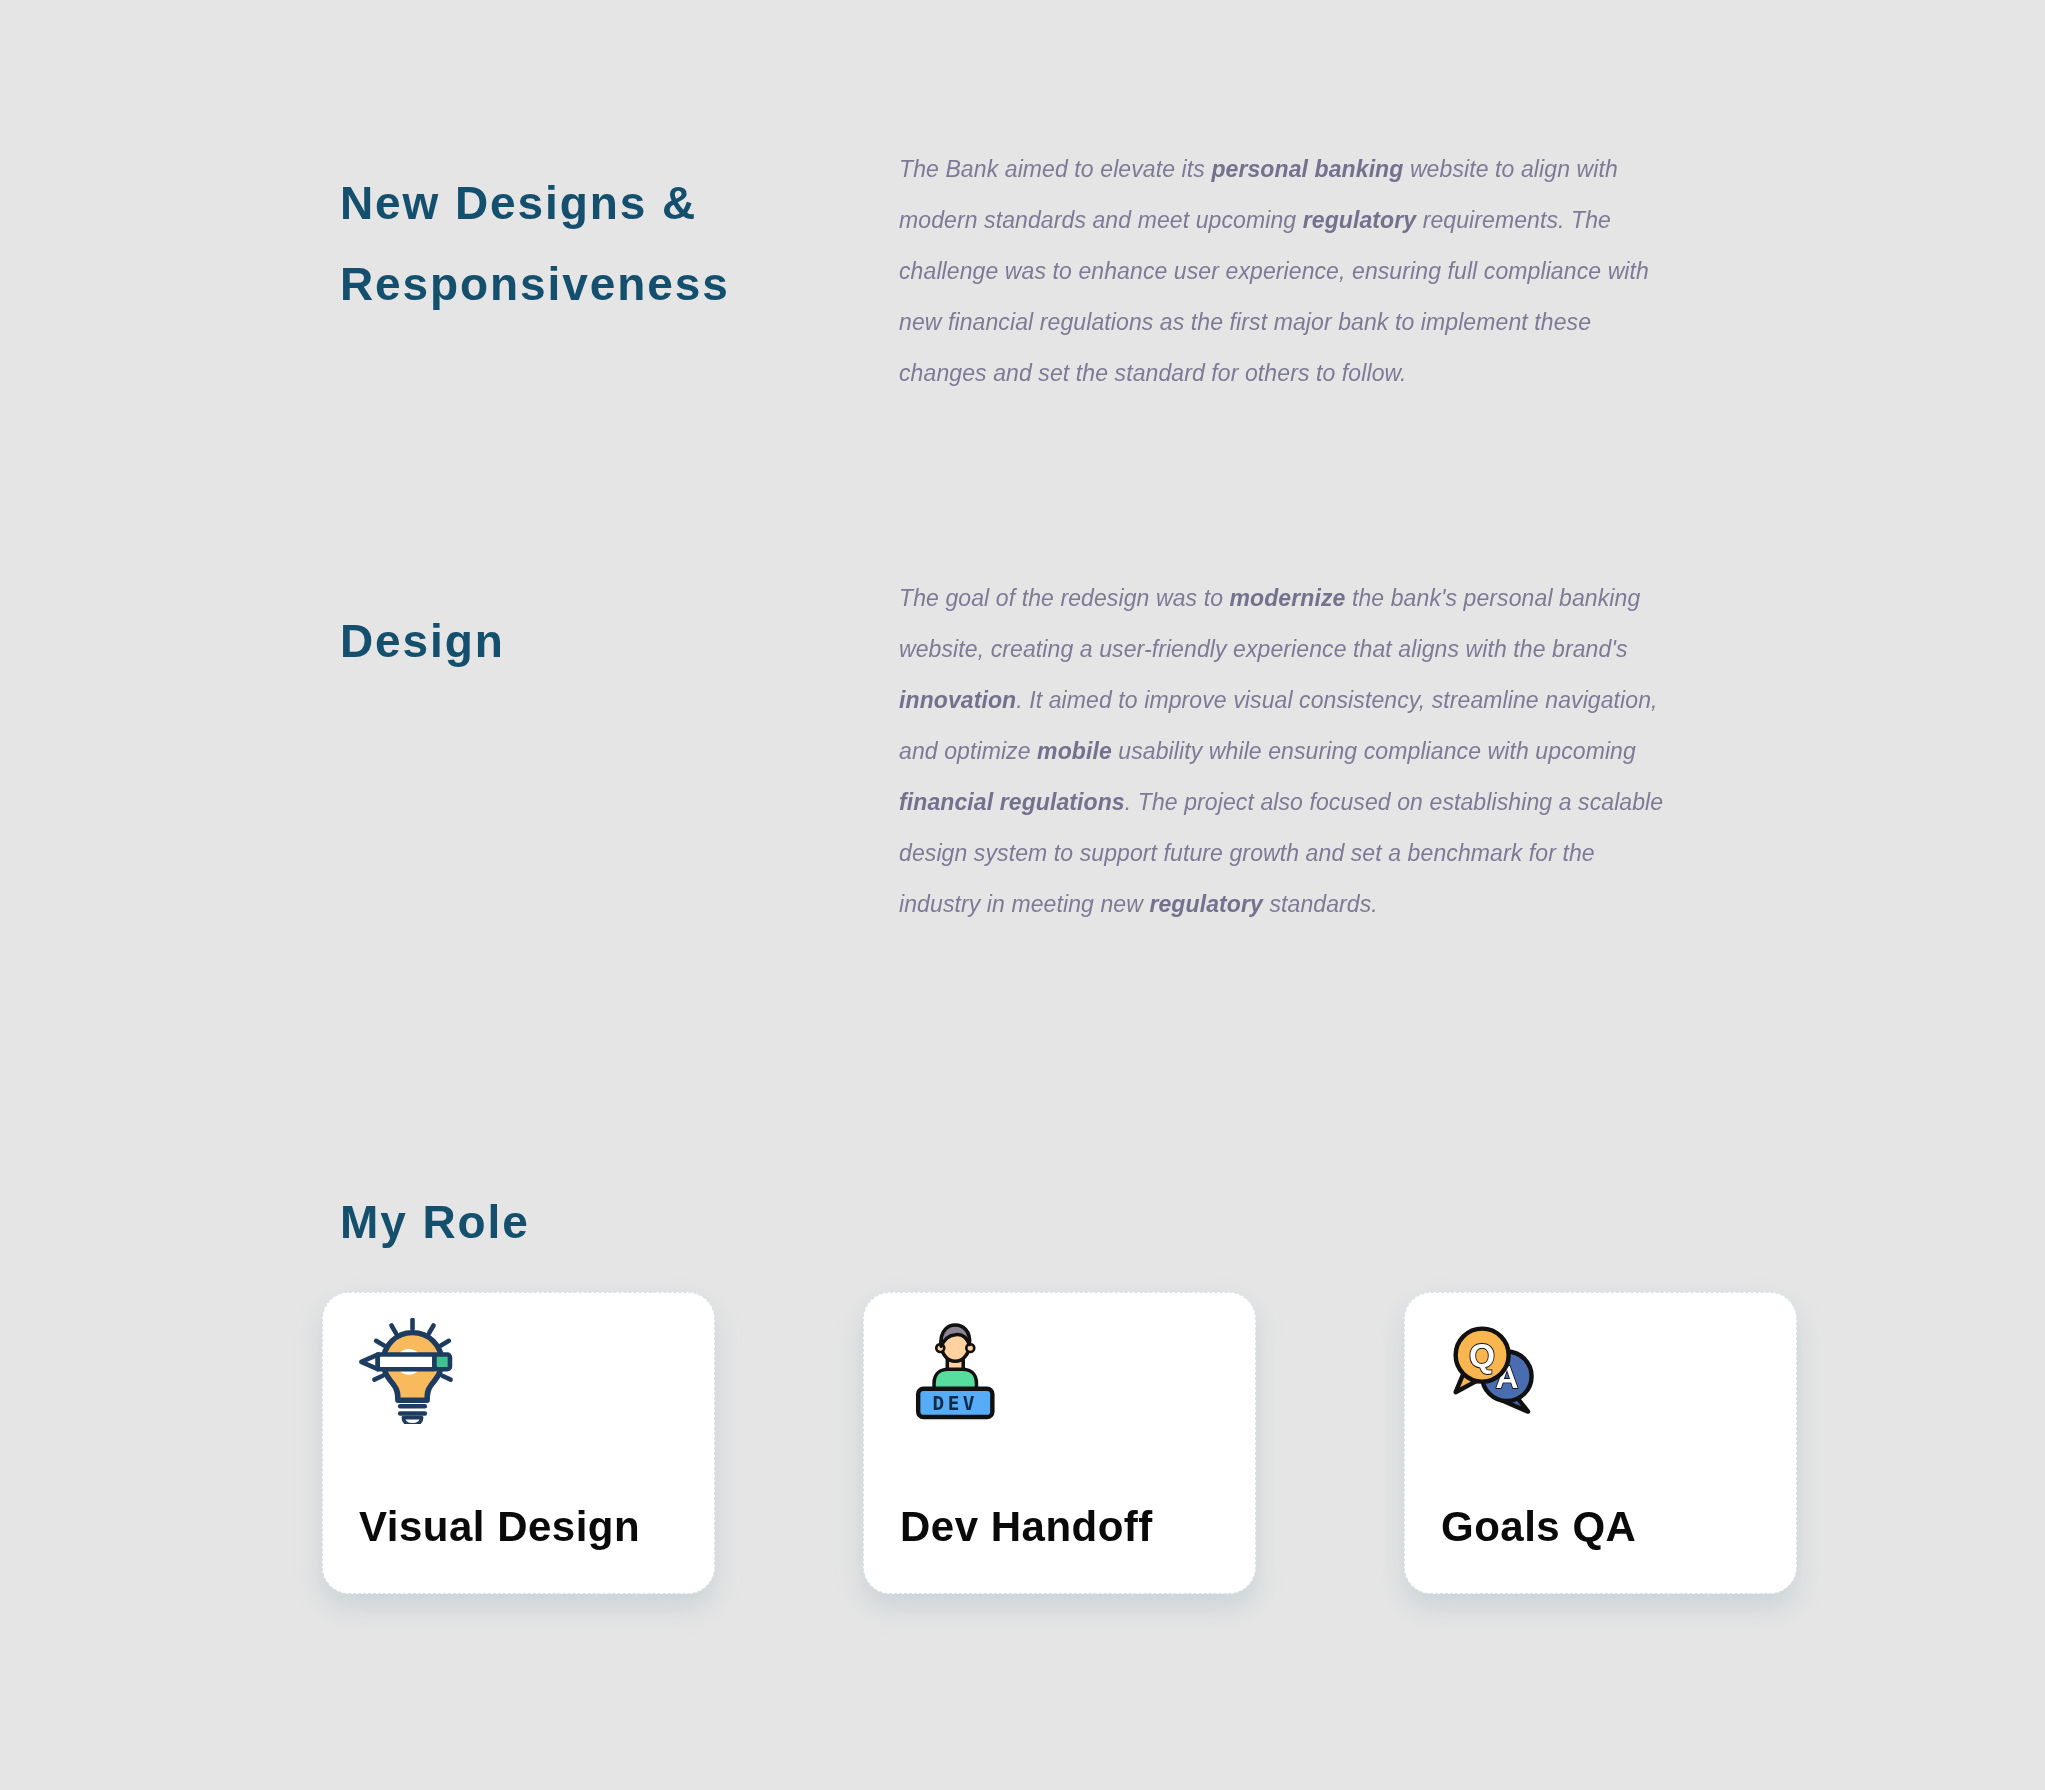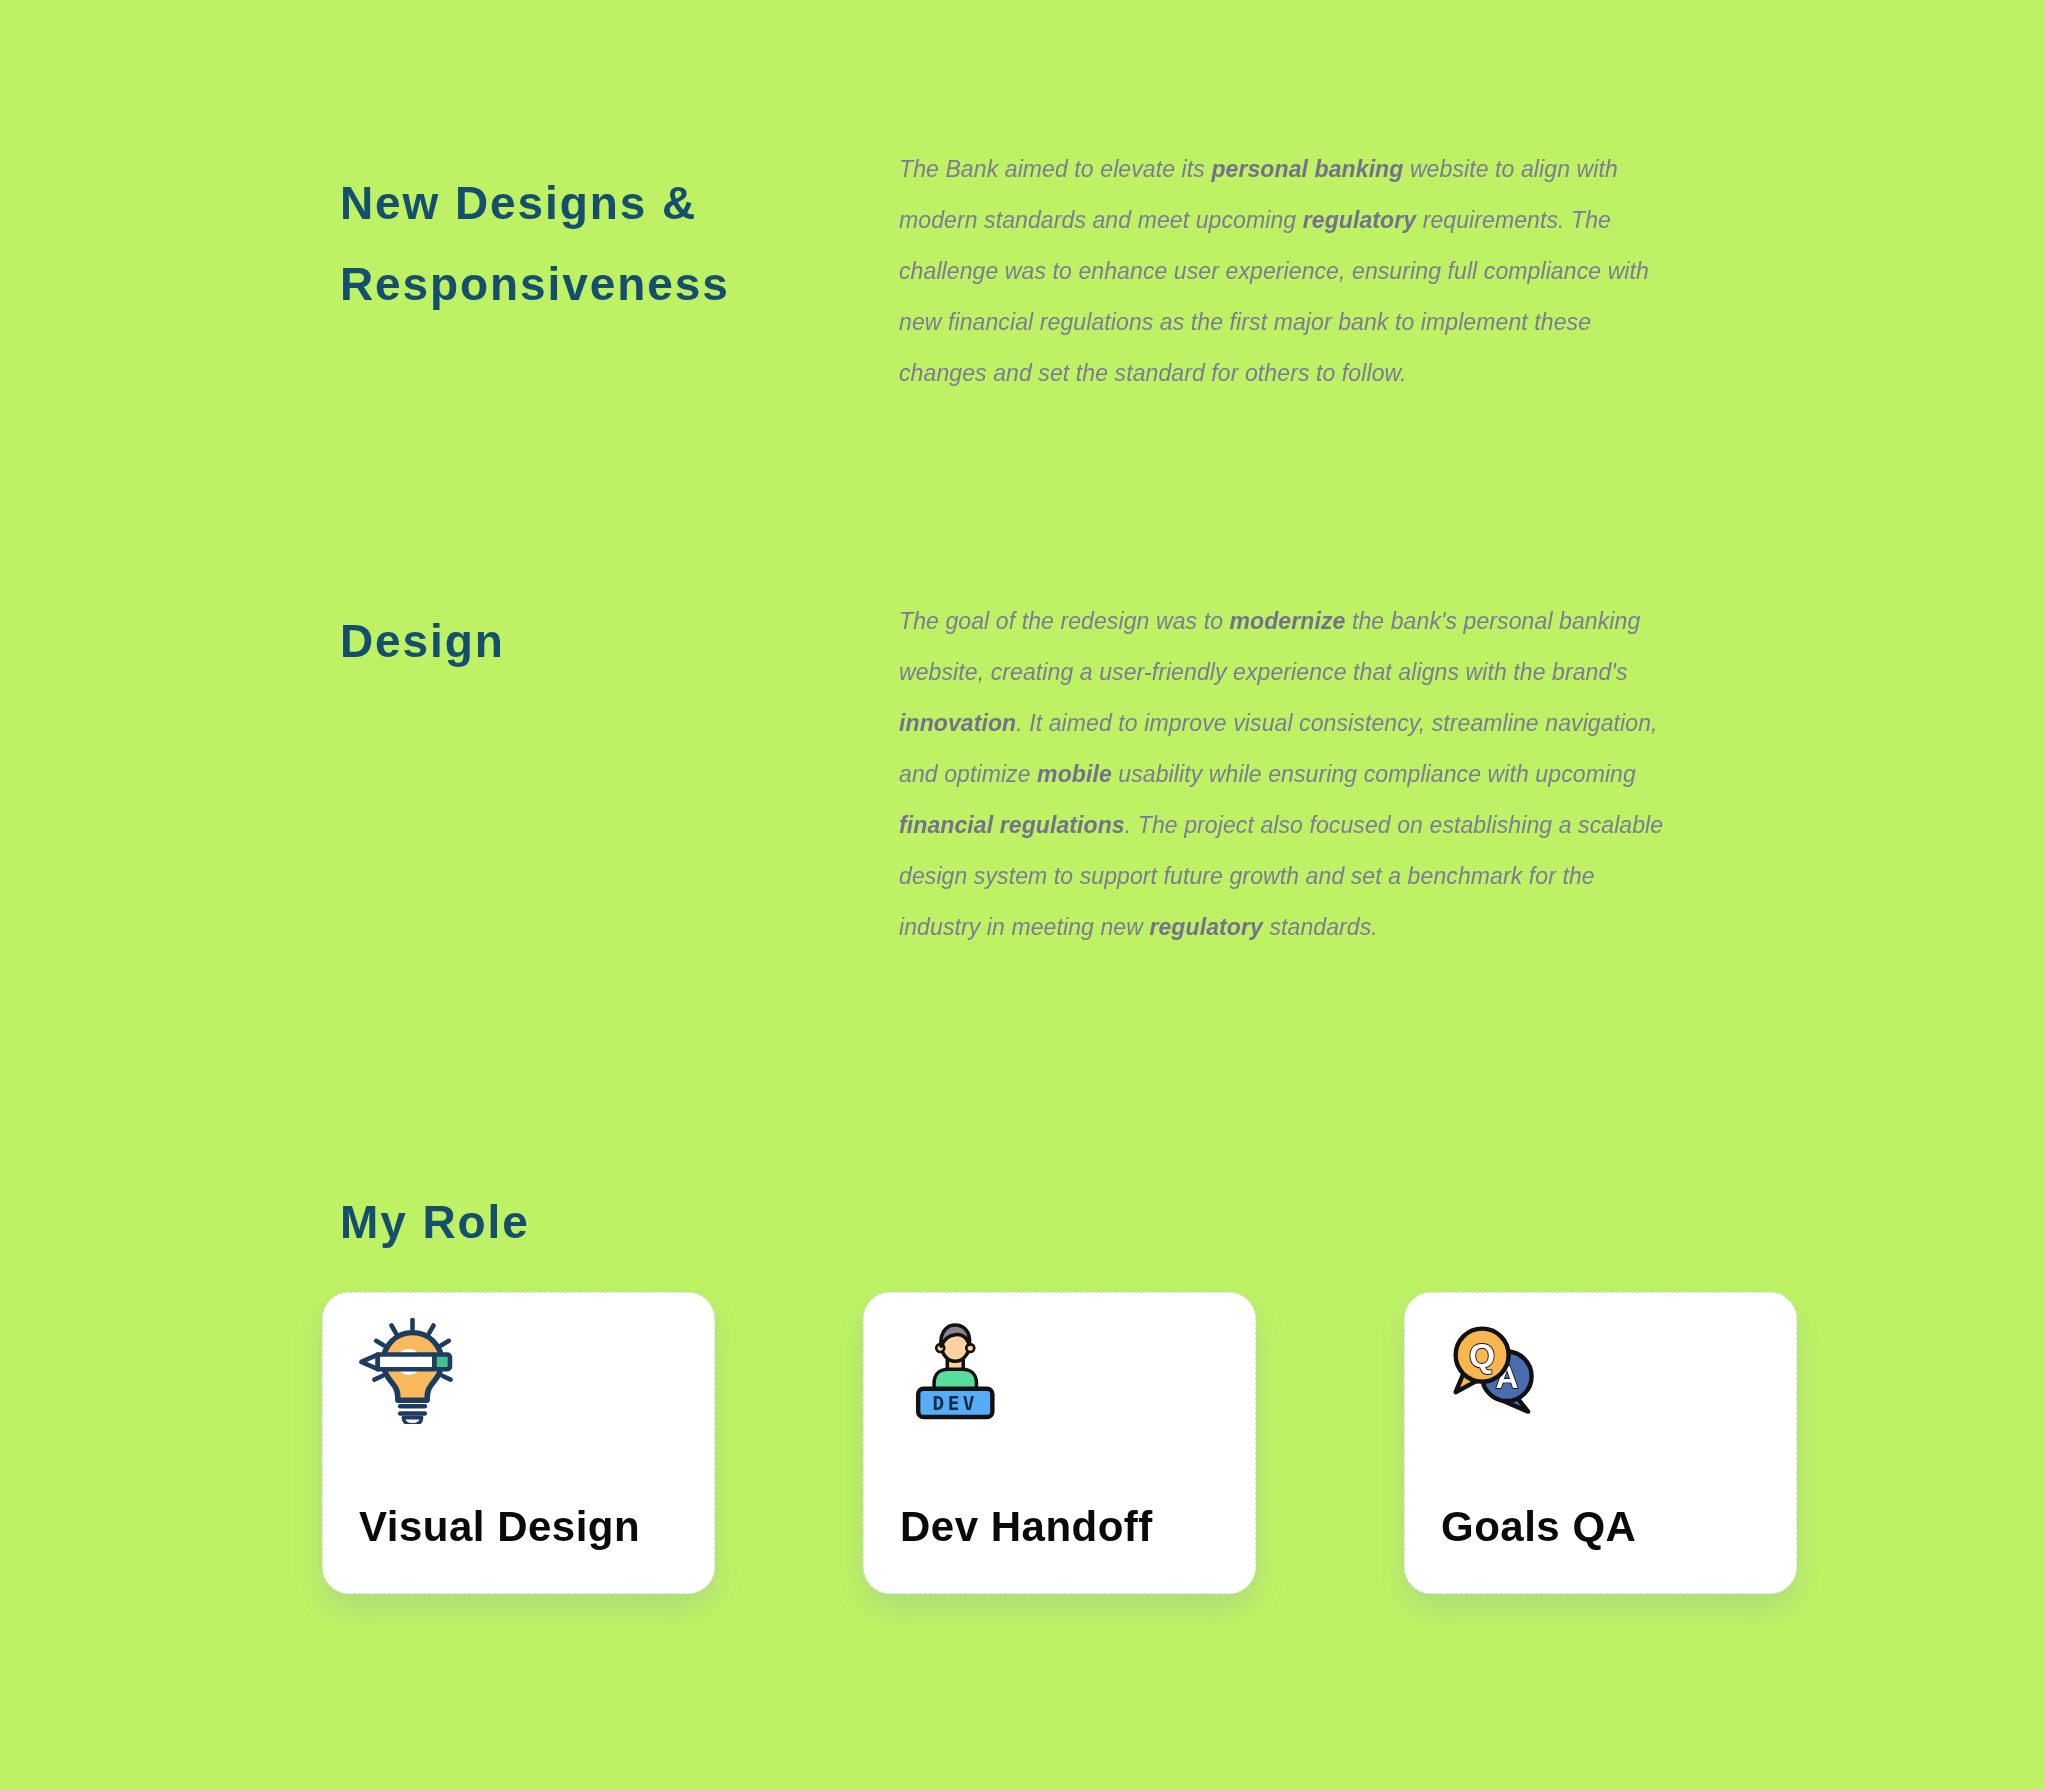--- a/index.html
+++ b/index.html
@@ -1,20 +1,20 @@
 <!DOCTYPE html>
 <html style="font-size:7.8px"><head>
 <meta charset="utf-8">
 <style>
   html,body{margin:0;padding:0;background:#ffffff;}
   .page{
     position:relative;
     width:2046px;
     height:1791px;
-    background:#bef264;
+    background:#e5e5e5;
     font-family:"Liberation Sans", sans-serif;
     overflow:hidden;
   }
   .heading{
     position:absolute;
     color:#14506e;
     font-size:46px;
     font-weight:700;
     letter-spacing:1.9px;
     line-height:1.76;
@@ -26,21 +26,21 @@
     position:absolute;
     color:#7d7a96;
     font-size:23px;
     line-height:51px;
     letter-spacing:0.1px;
     width:767px;
     left:899px;
     font-style:italic;
   }
   .p-overview{ top:144px; }
-  .p-goals{    top:596px; }
+  .p-goals{    top:573px; }
   .body-text .strong{
     font-weight:700;
     color:#74718e;
   }
   .cards{
     position:absolute;
     left:322px;
     top:1292px;
     display:flex;
     gap:148px;

